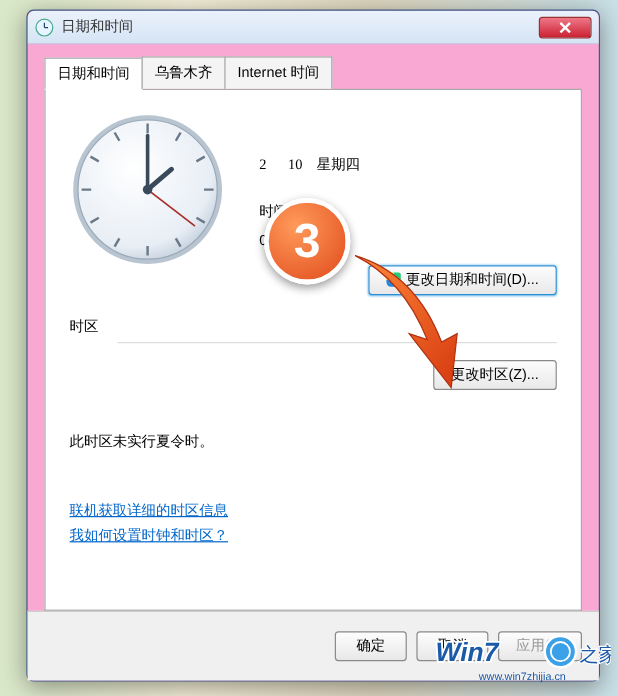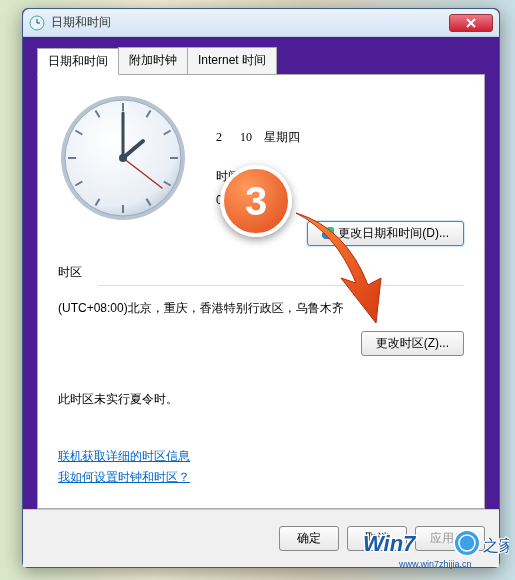--- a/index.html
+++ b/index.html
@@ -12,21 +12,21 @@
     height: 580px;
     overflow: hidden;
     position: relative;
   }
   .window {
     position: absolute;
     left: 22px;
     top: 8px;
     width: 478px;
     height: 560px;
-    background: #4c1d95;
+    background: #f9a8d4;
     border: 1px solid #3b5a8a;
     border-radius: 6px;
     box-shadow: 0 4px 20px rgba(0,0,0,0.4);
     display: flex;
     flex-direction: column;
   }
   .titlebar {
     height: 28px;
     background: linear-gradient(#eaf2fb, #d5e4f5);
     border-bottom: 1px solid #b8cde6;
@@ -182,21 +182,21 @@
       <svg width="10" height="10" viewBox="0 0 10 10">
         <line x1="1" y1="1" x2="9" y2="9" stroke="#fff" stroke-width="2"></line>
         <line x1="9" y1="1" x2="1" y2="9" stroke="#fff" stroke-width="2"></line>
       </svg>
     </div>
   </div>
 
   <div class="dialog-body">
     <div class="tabs">
       <div class="tab active">日期和时间</div>
-      <div class="tab">附加时钟</div>
+      <div class="tab">乌鲁木齐</div>
       <div class="tab">Internet 时间</div>
     </div>
 
     <div class="tab-content">
 
       <div class="callout-badge">
         <span>3</span>
       </div>
       <svg class="callout-arrow" width="110" height="130" viewBox="0 0 110 130">
         <defs>
@@ -250,21 +250,20 @@
             <span class="btn highlight">
               <span class="shield"></span><span>更改日期和时间(D)...</span>
             </span>
           </div>
         </div>
       </div>
 
       <div class="section-label">时区</div>
       <hr style="border:none;border-top:1px solid #ddd;margin:4px 0 0 40px">
 
-      <div class="tz-row">(UTC+08:00)北京，重庆，香港特别行政区，乌鲁木齐</div>
 
       <div class="btn-row-right">
         <span class="btn">更改时区(Z)...</span>
       </div>
 
       <div class="dst">此时区未实行夏令时。</div>
 
       <div class="links">
         <a>联机获取详细的时区信息</a>
         <a>我如何设置时钟和时区？</a>

